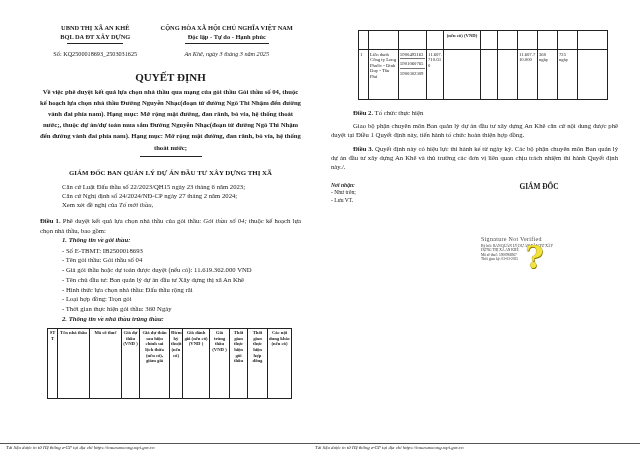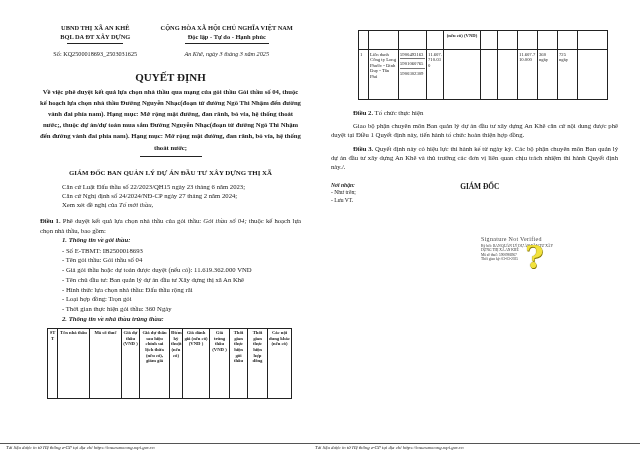--- a/index.html
+++ b/index.html
@@ -53,21 +53,21 @@
   .t2 td.datacell { height:50px; }
 
   
   .r-content { position:absolute; left:18px; right:22px; top:108px; }
   .r-para { font-size:6.7px; line-height:9.2px; text-align:justify; }
   .blk { margin-bottom:4px; }
   .sign-row { display:flex; margin-top:11px; }
   .recip { width:45%; }
   .recip-label { font-size:5.6px; font-weight:bold; font-style:italic; }
   .recip-item { font-size:5.6px; line-height:8px; }
-  .signer { width:55%; text-align:left; font-weight:bold; font-size:7.4px; }
+  .signer { width:55%; text-align:center; font-weight:bold; font-size:7.4px; }
   .sig-box { position:absolute; left:150px; top:128px; width:130px; }
   .sig-status { font-size:6px; color:#4a4a4a; letter-spacing:0.3px; }
   .sig-lines { margin-top:2px; }
   .sig-line { font-size:3.6px; line-height:4.3px; color:#333; white-space:nowrap; }
   .qmark { position:absolute; left:44px; top:2px; font-size:32px; font-weight:bold; color:#f2e23c;
            text-shadow:0 0 1px #6b5e00, 0.5px 0.5px 0 #8a7b00; font-family:"DejaVu Serif",serif; }
 
   
   .footer { position:absolute; bottom:14px; left:0; right:0; }
   .footer-rule { height:1px; background:#555; }

